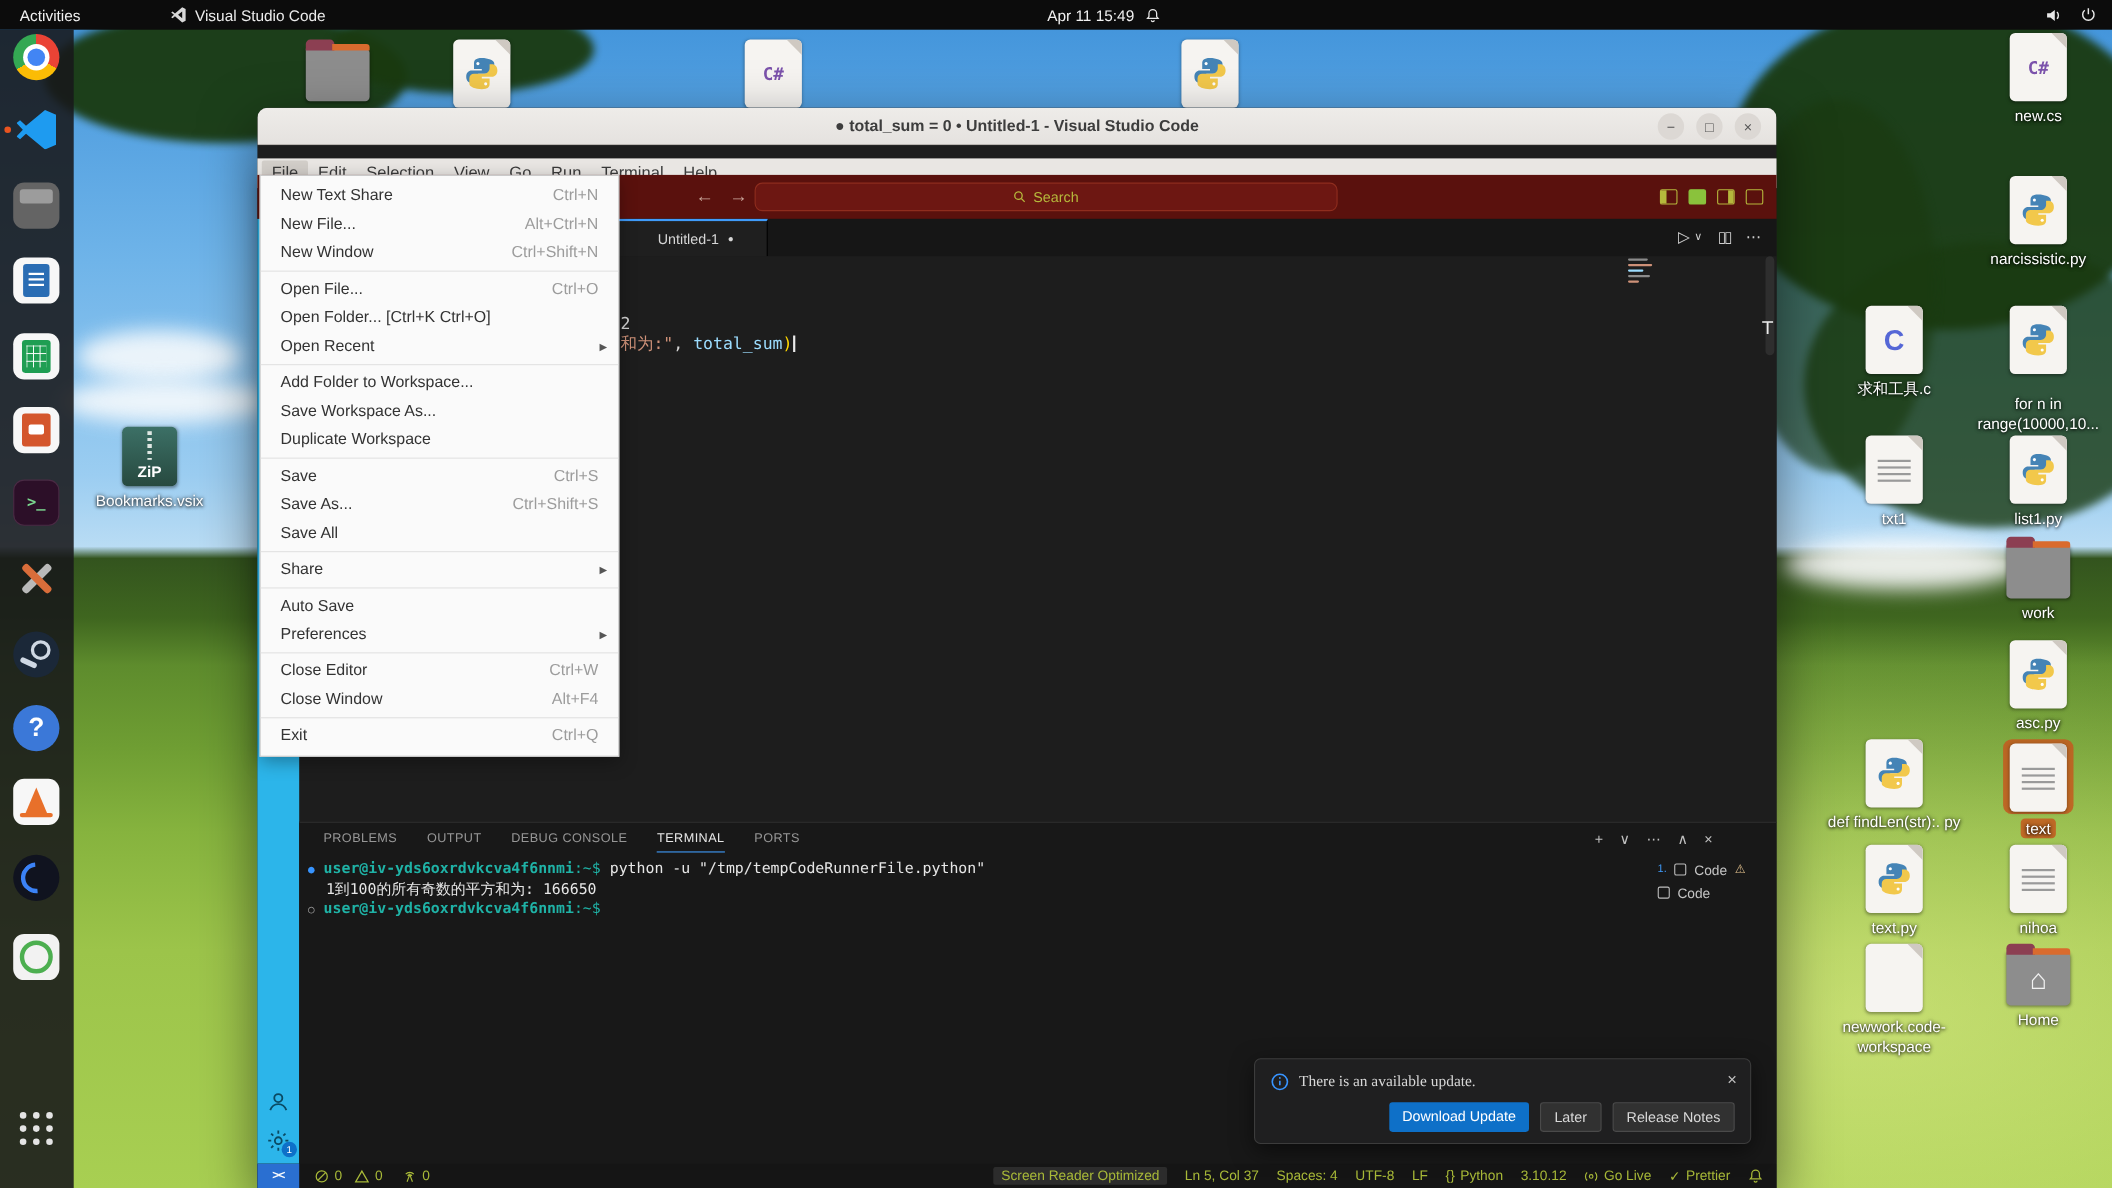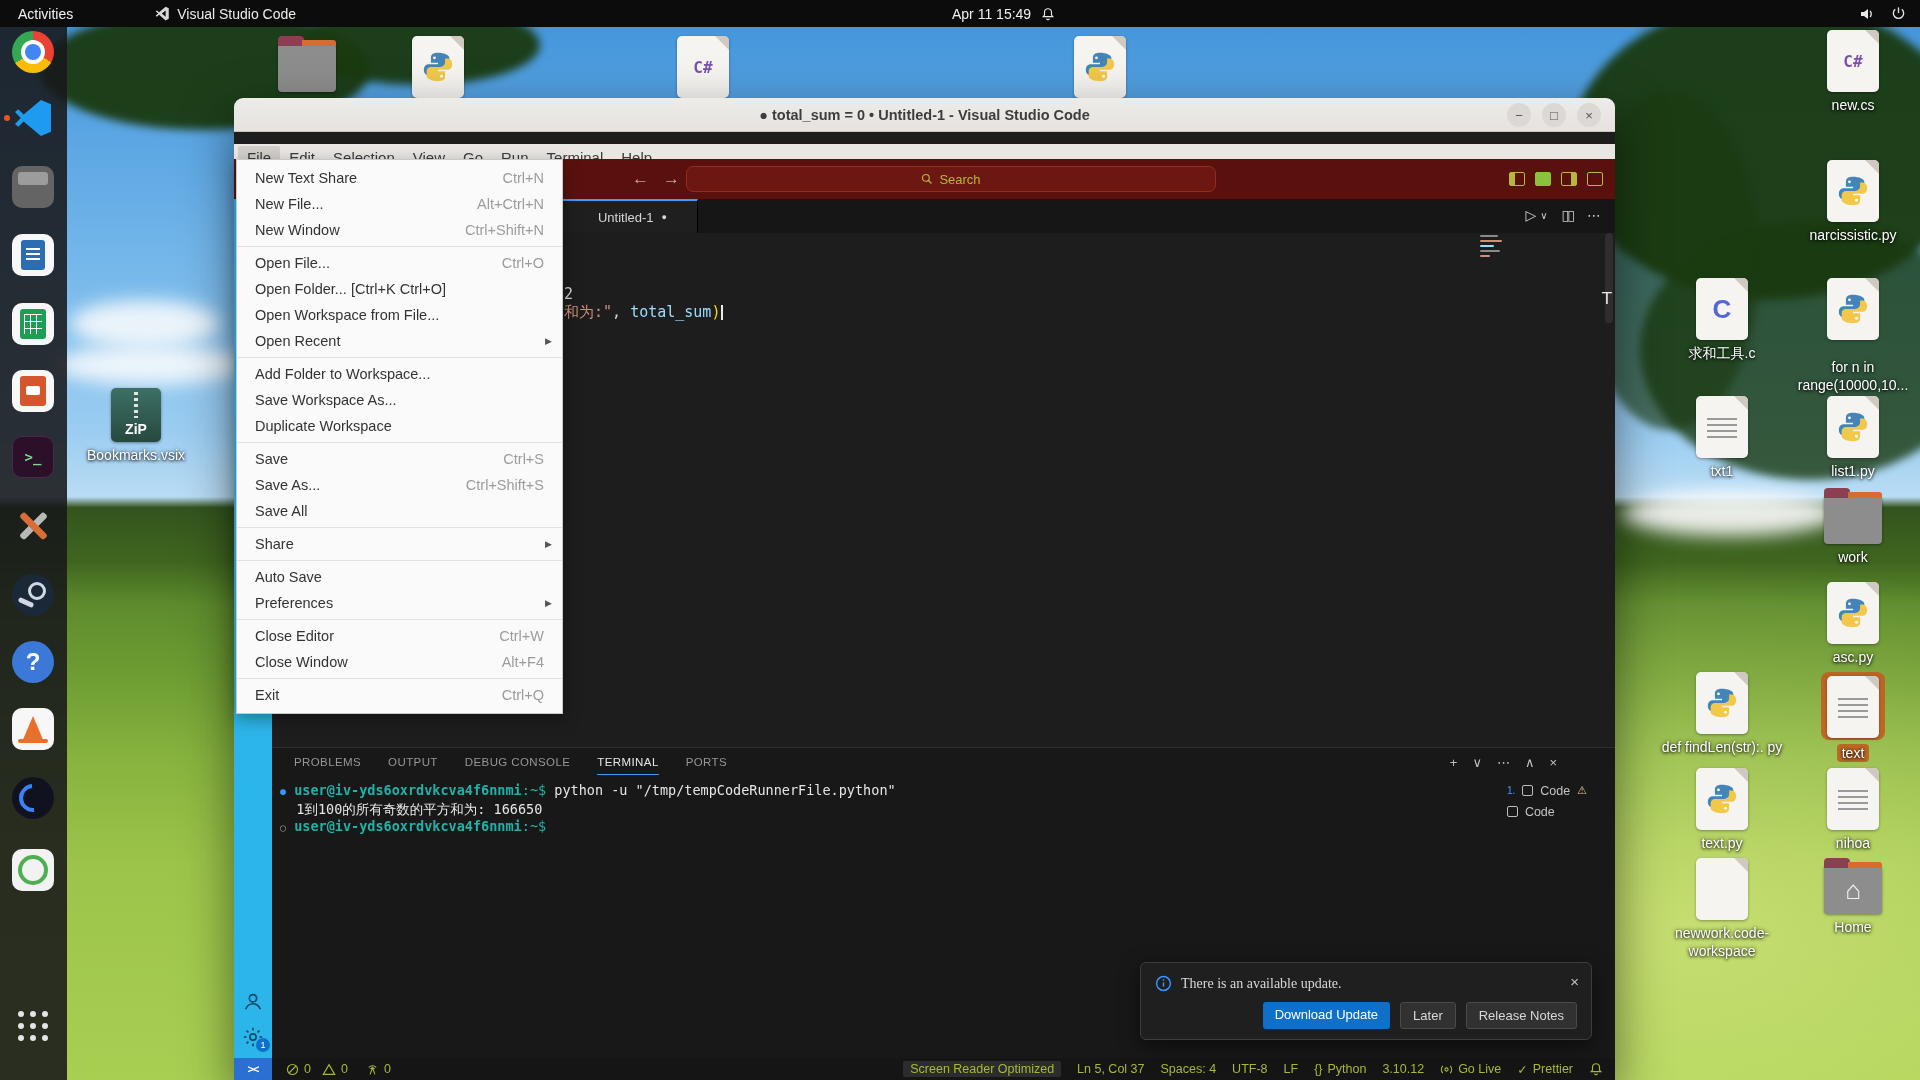--- a/index.html
+++ b/index.html
@@ -536,23 +536,20 @@
         </div>
         <div class="fm-sep"></div>
         <div class="fm-row">
           <span class="fm-label">Open File...</span>
           <span class="fm-short">Ctrl+O</span>
         </div>
         <div class="fm-row">
           <span class="fm-label">Open Folder... [Ctrl+K Ctrl+O]</span>
         </div>
         <div class="fm-row">
-          <span class="fm-label">Open Workspace from File...</span>
-        </div>
-        <div class="fm-row">
           <span class="fm-label">Open Recent</span>
           <span class="fm-arrow">▶</span>
         </div>
         <div class="fm-sep"></div>
         <div class="fm-row">
           <span class="fm-label">Add Folder to Workspace...</span>
         </div>
         <div class="fm-row">
           <span class="fm-label">Save Workspace As...</span>
         </div>

